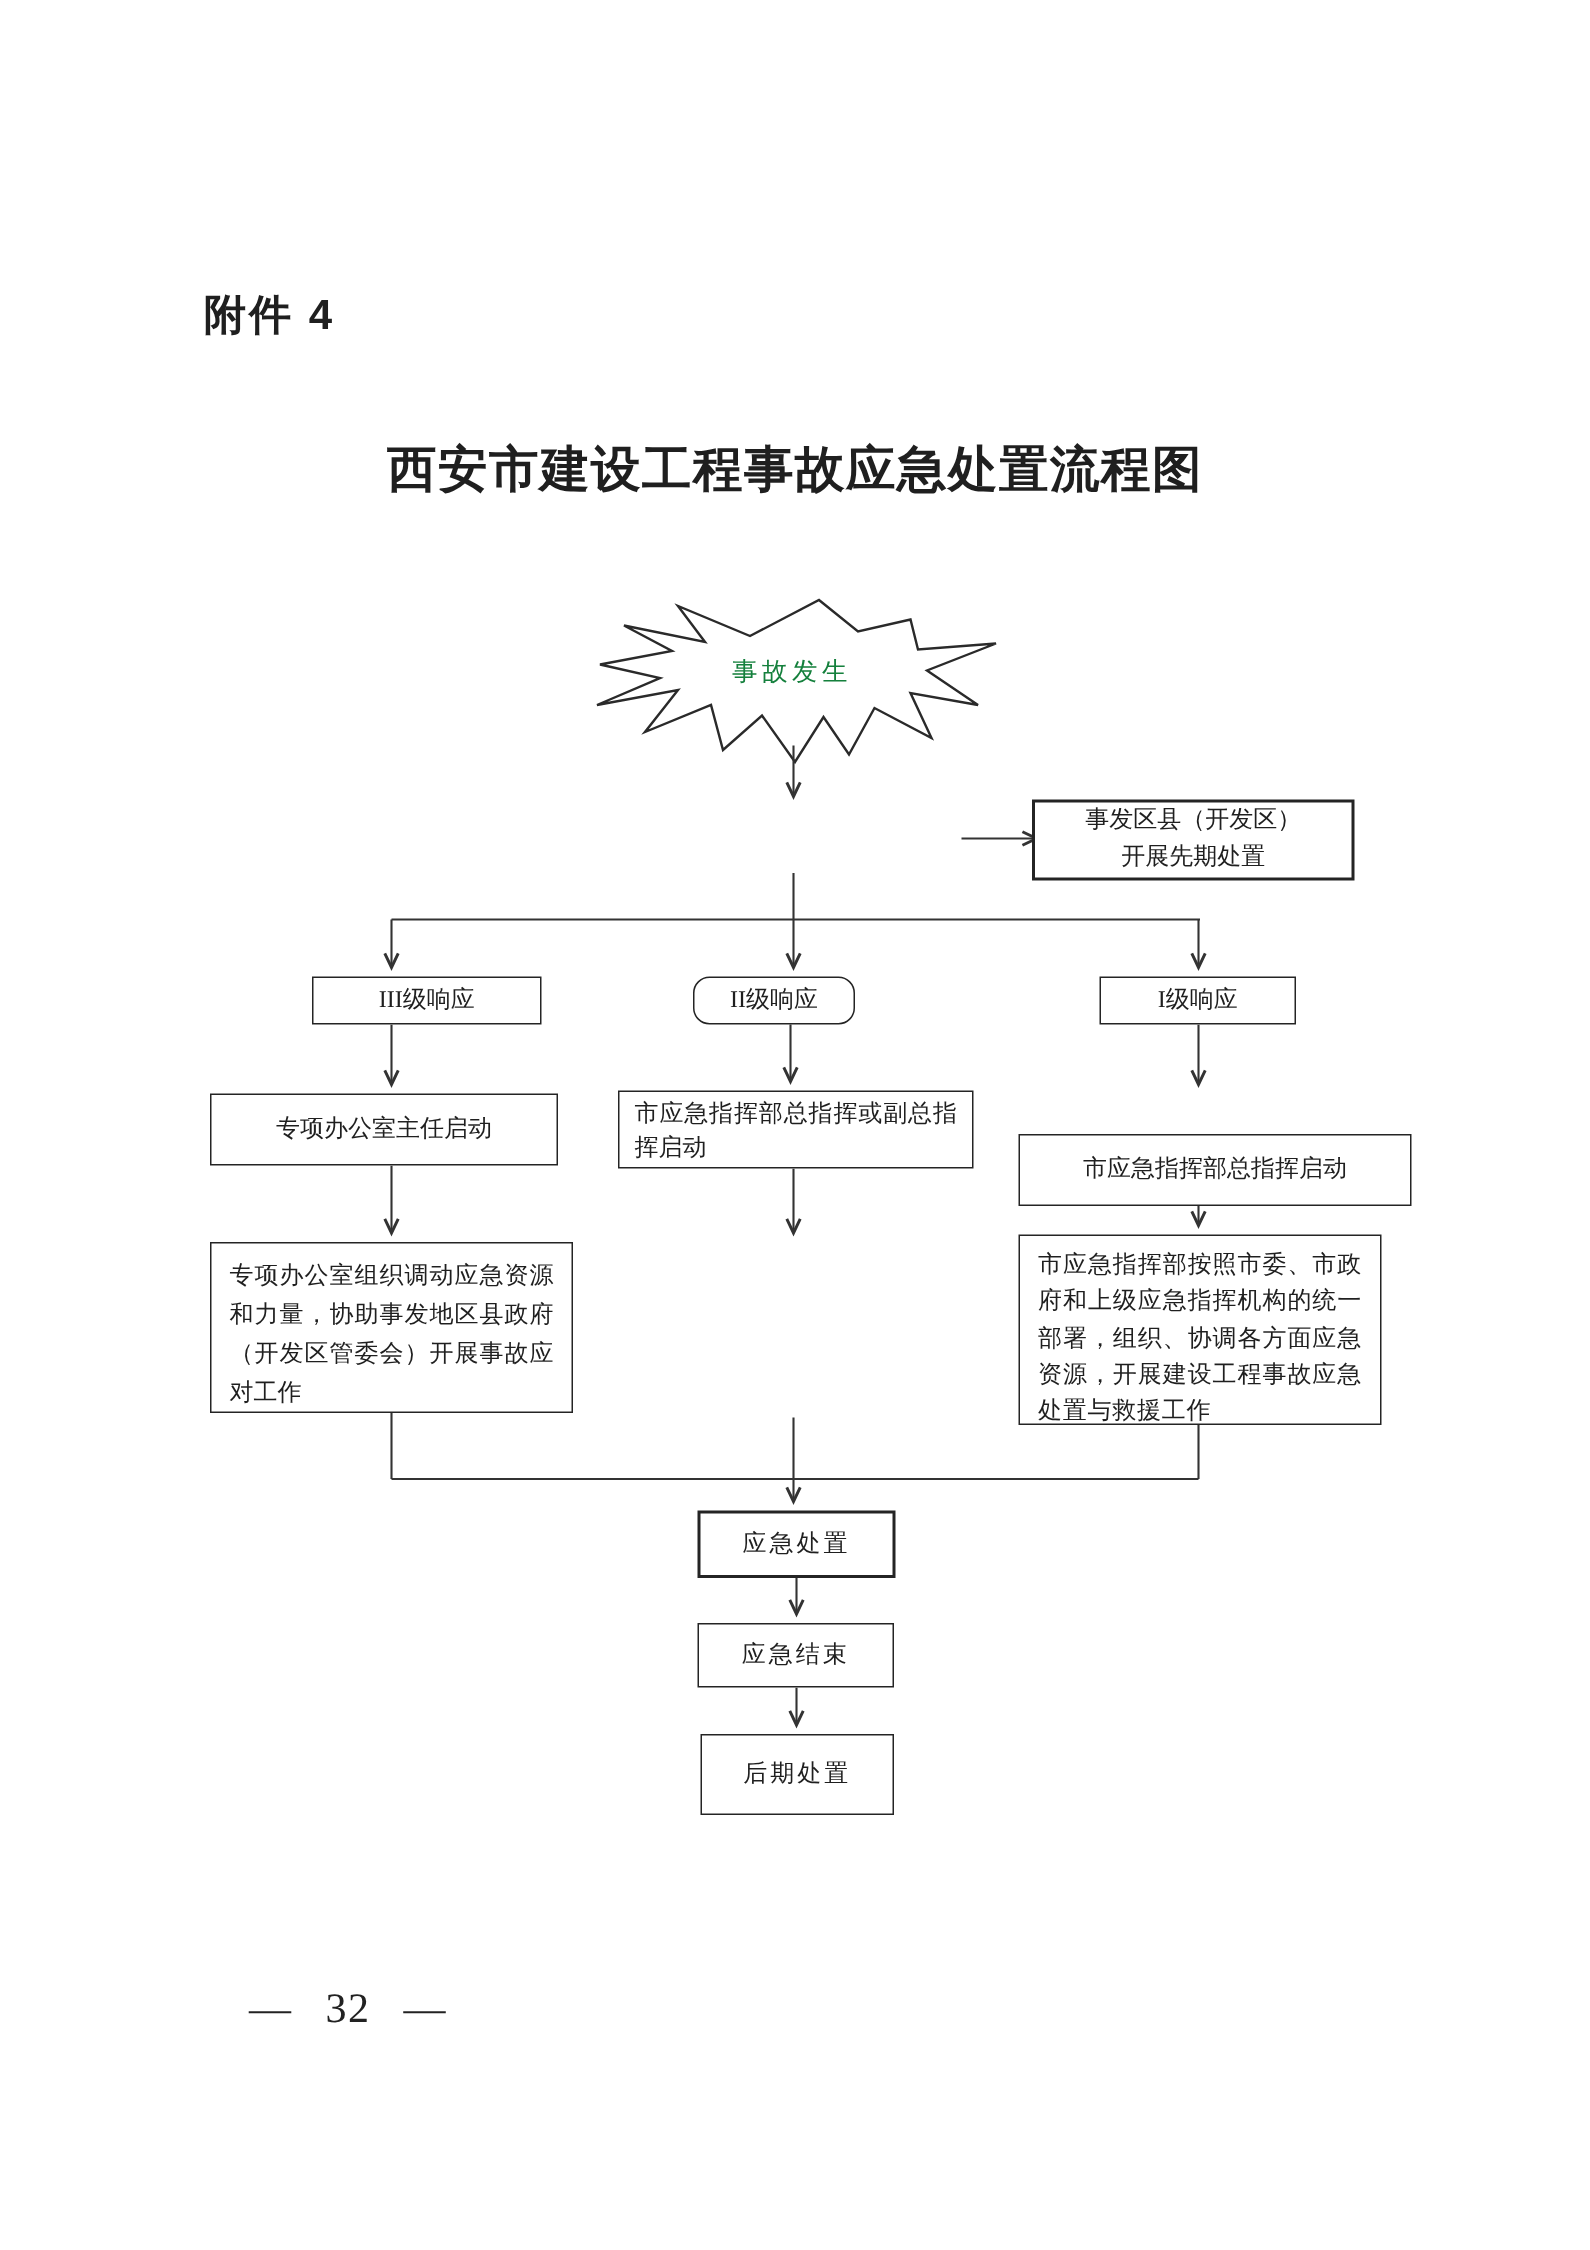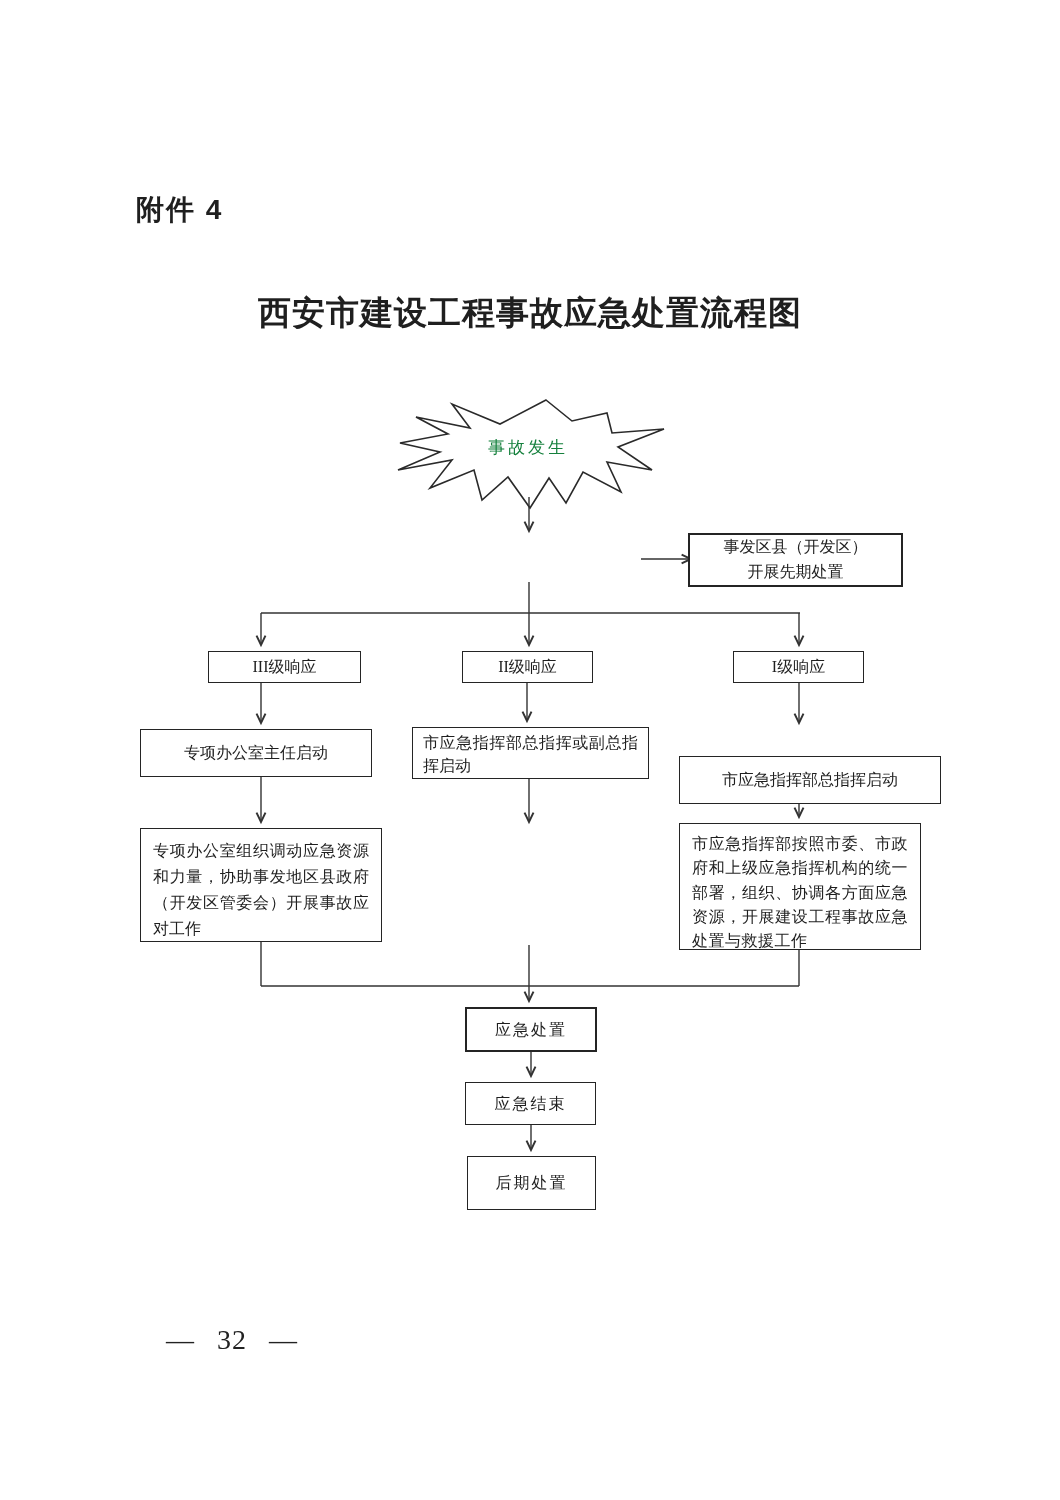--- a/index.html
+++ b/index.html
@@ -84,21 +84,21 @@
 
   <div class="burst-label">事故发生</div>
 
 
   <div class="box thick center" style="left:666px; top:533px; width:215px; height:54px; line-height:1.55;margin-left:22px;">
     <span>事发区县（开发区）</span>
     <span>开展先期处置</span>
   </div>
 
   <div class="box center" style="left:208px; top:651px; width:153px; height:32px;">III级响应</div>
-  <div class="box center" style="left:462px; top:651px; width:131px; height:32px;">II级响应</div>
+  <div class="box center" style="left:462px; top:651px; width:108px; height:32px;border-radius:11px;">II级响应</div>
   <div class="box center" style="left:733px; top:651px; width:131px; height:32px;">I级响应</div>
 
   <div class="box center" style="left:140px; top:729px; width:232px; height:48px;">专项办公室主任启动</div>
   <div class="box just" style="left:412px; top:727px; width:237px; height:52px; padding:3px 10px; line-height:1.45;">市应急指挥部总指挥或副总指挥启动</div>
   <div class="box center" style="left:679px; top:729px; width:262px; height:48px;margin-top:27px;">市应急指挥部总指挥启动</div>
 
   <div class="box just" style="left:140px; top:828px; width:242px; height:114px; padding:9px 12px 4px; line-height:1.62;">专项办公室组织调动应急资源和力量，协助事发地区县政府（开发区管委会）开展事故应对工作</div>
   <div class="box just" style="left:679px; top:823px; width:242px; height:127px; padding:8px 12px 4px; line-height:1.52; letter-spacing:0.5px;">市应急指挥部按照市委、市政府和上级应急指挥机构的统一部署，组织、协调各方面应急资源，开展建设工程事故应急处置与救援工作</div>
 
   <div class="box thick center" style="left:465px; top:1007px; width:132px; height:45px; letter-spacing:2px;">应急处置</div>

